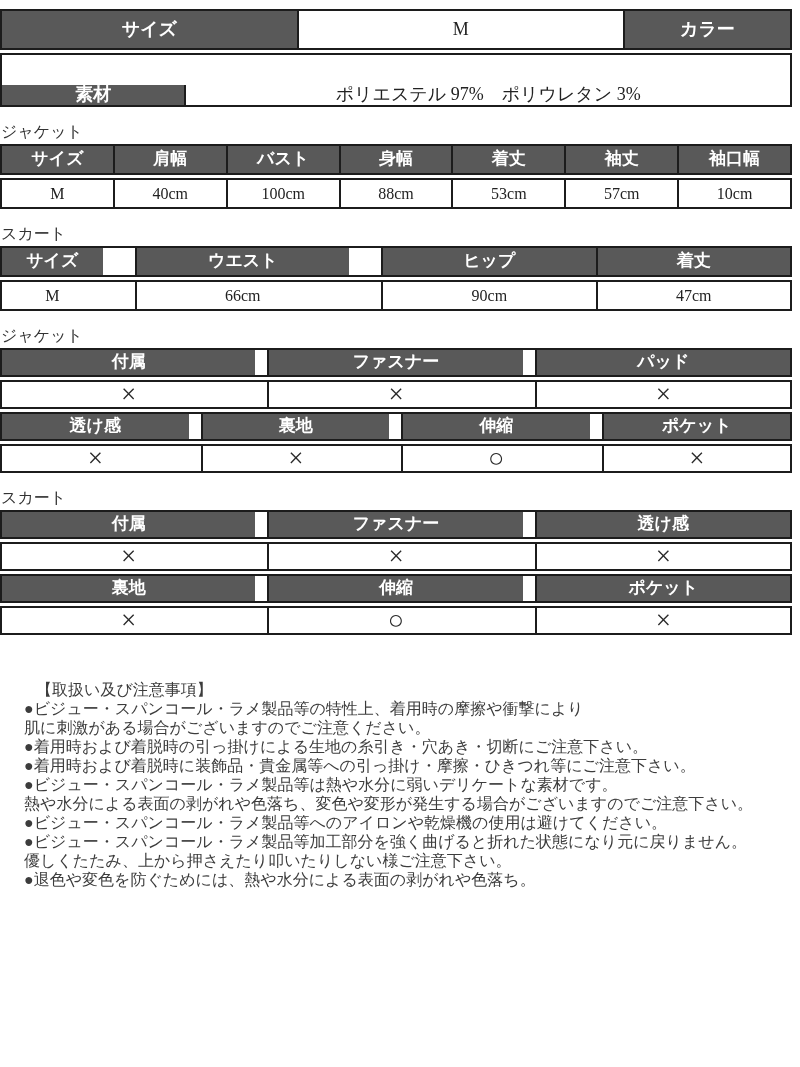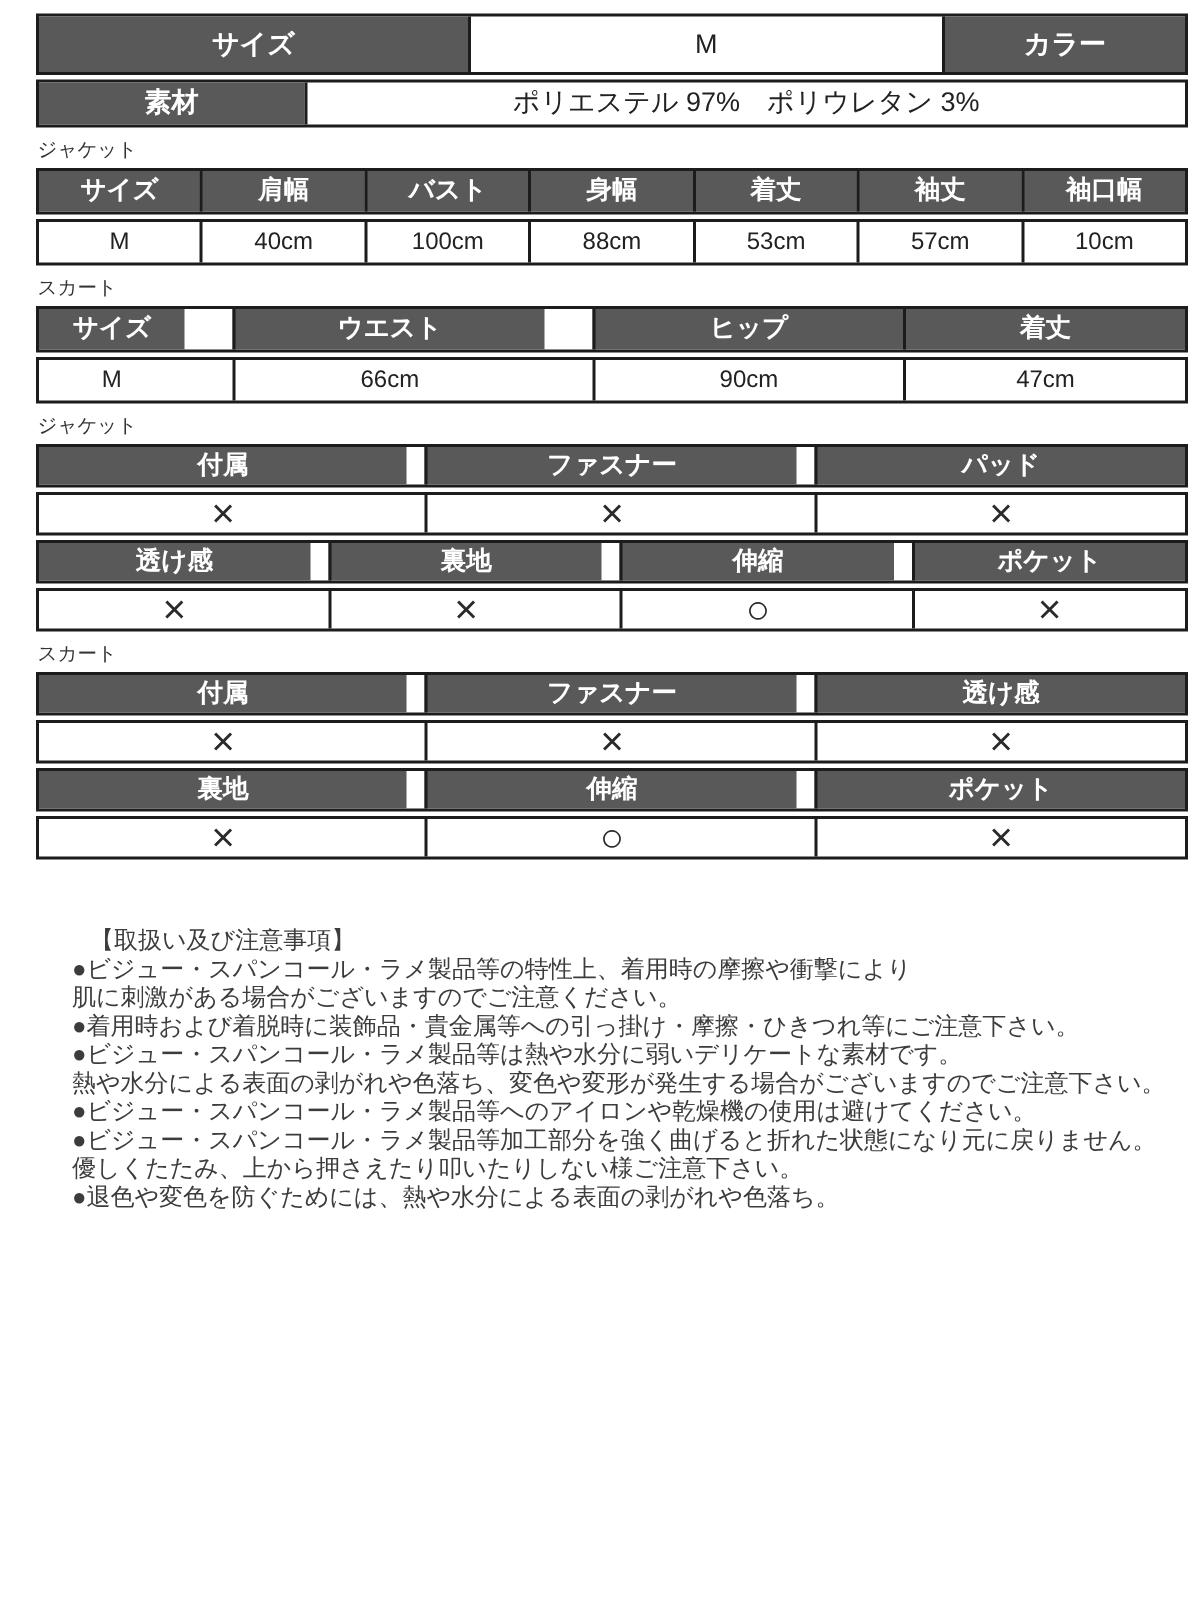--- a/index.html
+++ b/index.html
@@ -1,43 +1,43 @@
 <!DOCTYPE html>
 <html lang="ja"><head>
 <meta charset="utf-8">
 <style>
   html,body{margin:0;padding:0;}
   body{
     width:800px;height:1067px;background:#ffffff;
     font-family:"Liberation Sans","DejaVu Sans",sans-serif;
     color:#222222;overflow:hidden;
   }
-  .page{padding:9px 8px 0 24px;}
+  .page{padding:9px 8px 0 0;font-family:Liberation Serif, serif;}
   
   .trow{
     display:flex;align-items:stretch;
     border:2px solid #1c1c1c;margin-bottom:3px;
     background:#ffffff;box-sizing:border-box;
   }
   .cell{
     display:flex;align-items:center;justify-content:center;
     box-sizing:border-box;min-width:0;line-height:1.1;
     font-size:16px;color:#222222;text-align:center;
   }
   .cell + .cell{border-left:2px solid #1c1c1c;}
   .hc{background:#595959;color:#ffffff;font-weight:bold;font-size:17px;}
   .big{font-size:18px;}
-  .r45{height:41px;} .r48{height:32px;} .r35{height:31px;} .r33{height:29px;gap:12px;}
+  .r45{height:41px;} .r48{height:54px;align-items:flex-end;} .r35{height:31px;} .r33{height:29px;gap:12px;}
   .mark{font-size:27px;font-weight:400;color:#2a2a2a;line-height:1;}
   
   .f232{flex:23.2;} .f255{flex:25.5;} .f130{flex:13;} .f383{flex:38.3;} .f768{flex:76.8;}
   .f1{flex:1;} .f14{flex:14;} .f296{flex:29.6;margin-left:32px;} .f268{flex:26.8;}
   .sec-label{
-    font-size:13px;color:#333333;line-height:20px;
-    margin:5px 0 2px 1px;
+    font-size:16px;color:#333333;line-height:20px;
+    margin:15px 0 2px 1px;
   }
   .notes{
     margin-top:45px;padding-left:24px;padding-right:10px;
     font-size:16px;line-height:19px;color:#3c3c3c;
   }
   .notes-line{white-space:nowrap;}
   .notes-title{padding-left:12px;}
 </style>
 </head>
 <body>
@@ -167,20 +167,21 @@
       <div class="cell f1">
           <span class="mark">×</span>
         </div>
     </div>
   </section>
 
   <div class="notes">
     <div class="notes-line notes-title">【取扱い及び注意事項】</div>
     <div class="notes-line">●ビジュー・スパンコール・ラメ製品等の特性上、着用時の摩擦や衝撃により</div>
     <div class="notes-line">肌に刺激がある場合がございますのでご注意ください。</div>
+    <div class="notes-line">●着用時および着脱時の引っ掛けによる生地の糸引き・穴あき・切断にご注意下さい。</div>
     <div class="notes-line">●着用時および着脱時に装飾品・貴金属等への引っ掛け・摩擦・ひきつれ等にご注意下さい。</div>
     <div class="notes-line">●ビジュー・スパンコール・ラメ製品等は熱や水分に弱いデリケートな素材です。</div>
     <div class="notes-line">熱や水分による表面の剥がれや色落ち、変色や変形が発生する場合がございますのでご注意下さい。</div>
     <div class="notes-line">●ビジュー・スパンコール・ラメ製品等へのアイロンや乾燥機の使用は避けてください。</div>
     <div class="notes-line">●ビジュー・スパンコール・ラメ製品等加工部分を強く曲げると折れた状態になり元に戻りません。</div>
     <div class="notes-line">優しくたたみ、上から押さえたり叩いたりしない様ご注意下さい。</div>
     <div class="notes-line">●退色や変色を防ぐためには、熱や水分による表面の剥がれや色落ち。</div>
   </div>
 
 </div>

